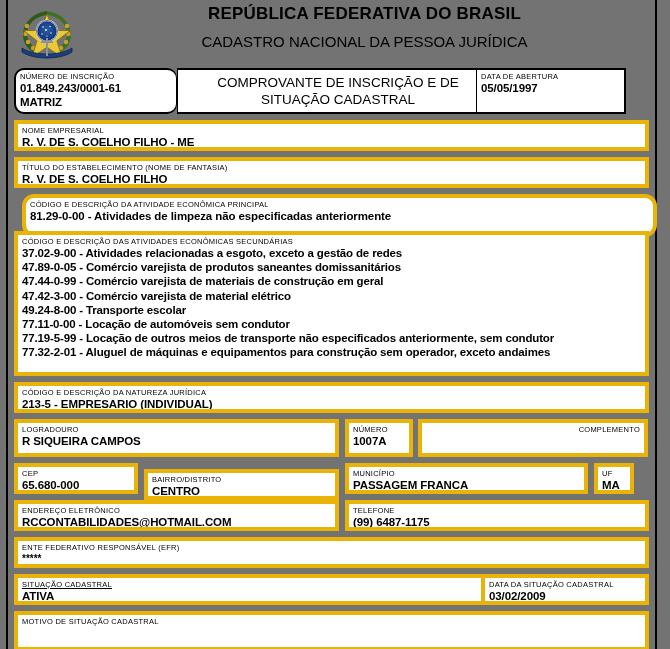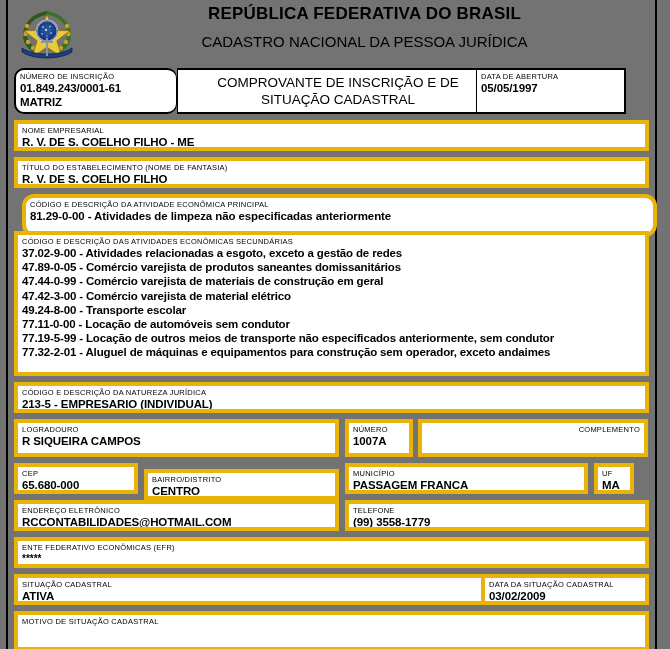--- a/index.html
+++ b/index.html
@@ -262,29 +262,29 @@
       <div class="lbl">UF</div>
       <div class="val">MA</div>
     </div>
 
     <div class="box" style="left:6px; top:500px; width:325px; height:31px;">
       <div class="lbl">ENDEREÇO ELETRÔNICO</div>
       <div class="val">RCCONTABILIDADES@HOTMAIL.COM</div>
     </div>
     <div class="box" style="left:337px; top:500px; width:304px; height:31px;">
       <div class="lbl">TELEFONE</div>
-      <div class="val">(99) 3558-1779</div>
+      <div class="val">(99) 6487-1175</div>
     </div>
 
     <div class="box" style="left:6px; top:537px; width:635px; height:31px;">
-      <div class="lbl">ENTE FEDERATIVO ECONÔMICAS (EFR)</div>
+      <div class="lbl">ENTE FEDERATIVO RESPONSÁVEL (EFR)</div>
       <div class="val-small">*****</div>
     </div>
 
-    <div class="box" style="left:6px; top:574px; width:541px; height:31px;">
+    <div class="box" style="left:6px; top:574px; width:541px; height:31px;text-decoration:underline;">
       <div class="lbl">SITUAÇÃO CADASTRAL</div>
       <div class="val">ATIVA</div>
     </div>
     <div class="box" style="left:473px; top:574px; width:168px; height:31px;">
       <div class="lbl">DATA DA SITUAÇÃO CADASTRAL</div>
       <div class="val">03/02/2009</div>
     </div>
 
     <div class="box" style="left:6px; top:611px; width:635px; height:40px;">
       <div class="lbl">MOTIVO DE SITUAÇÃO CADASTRAL</div>

